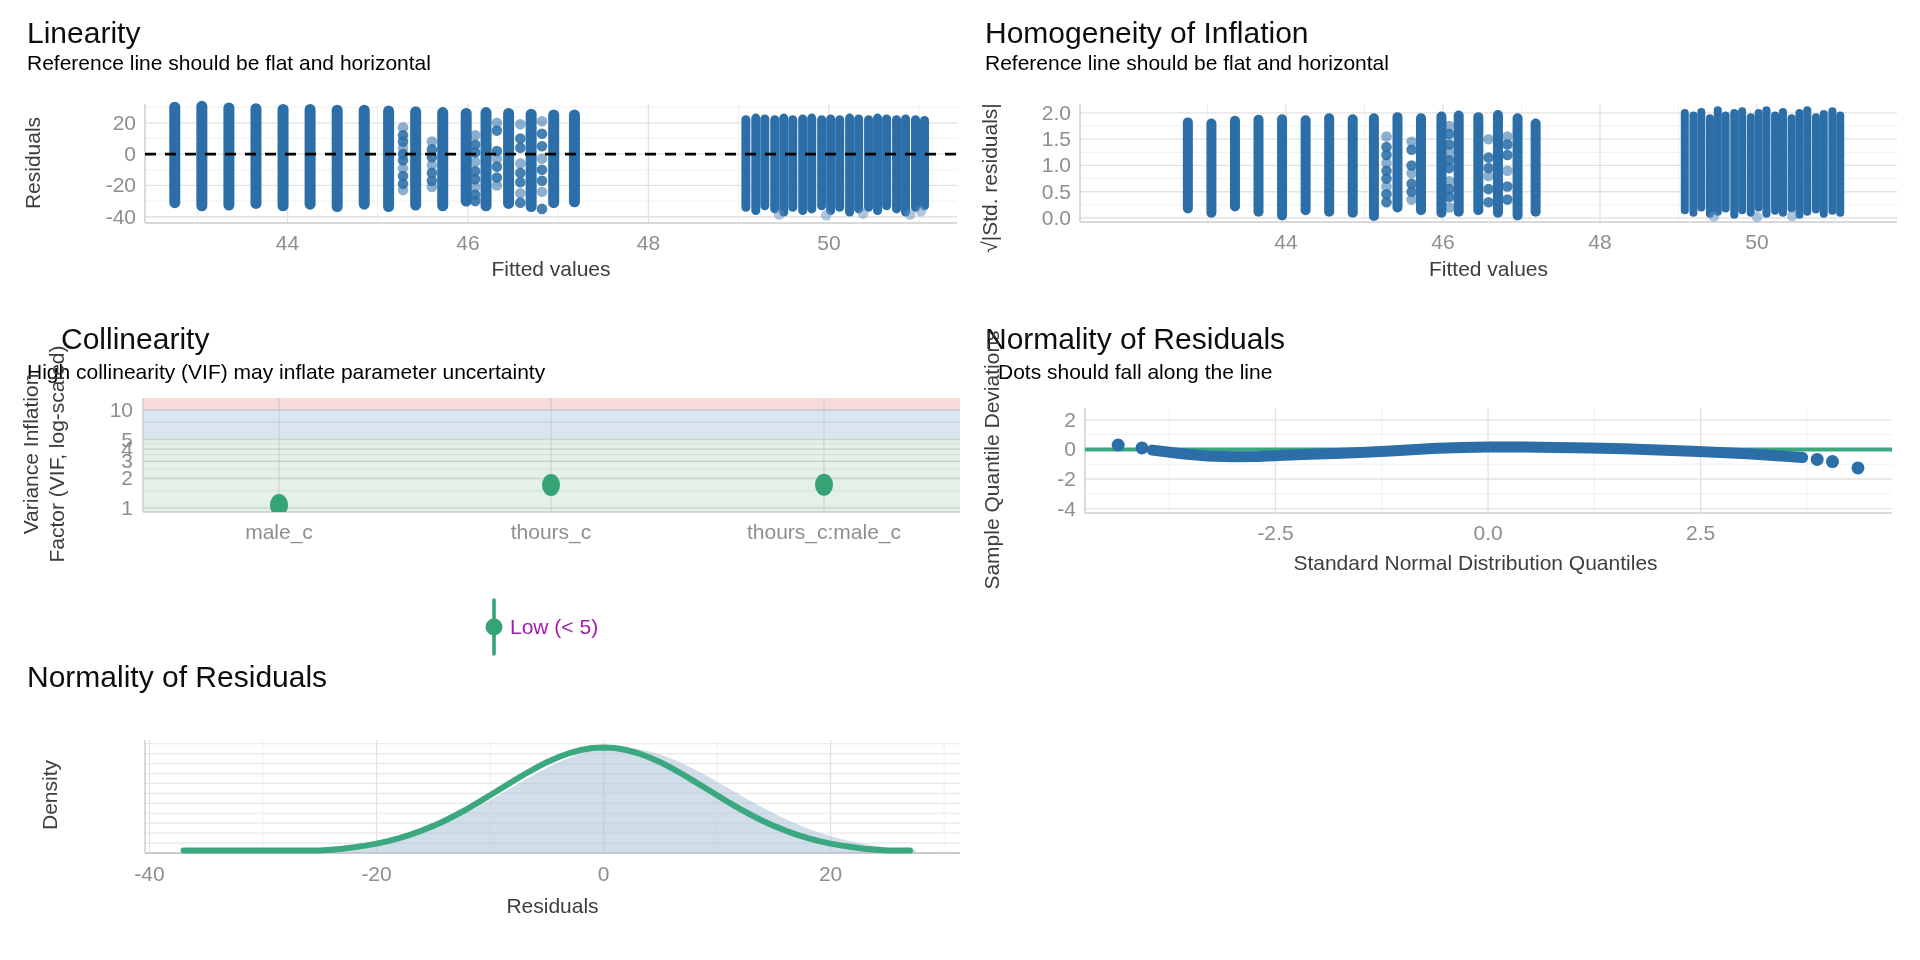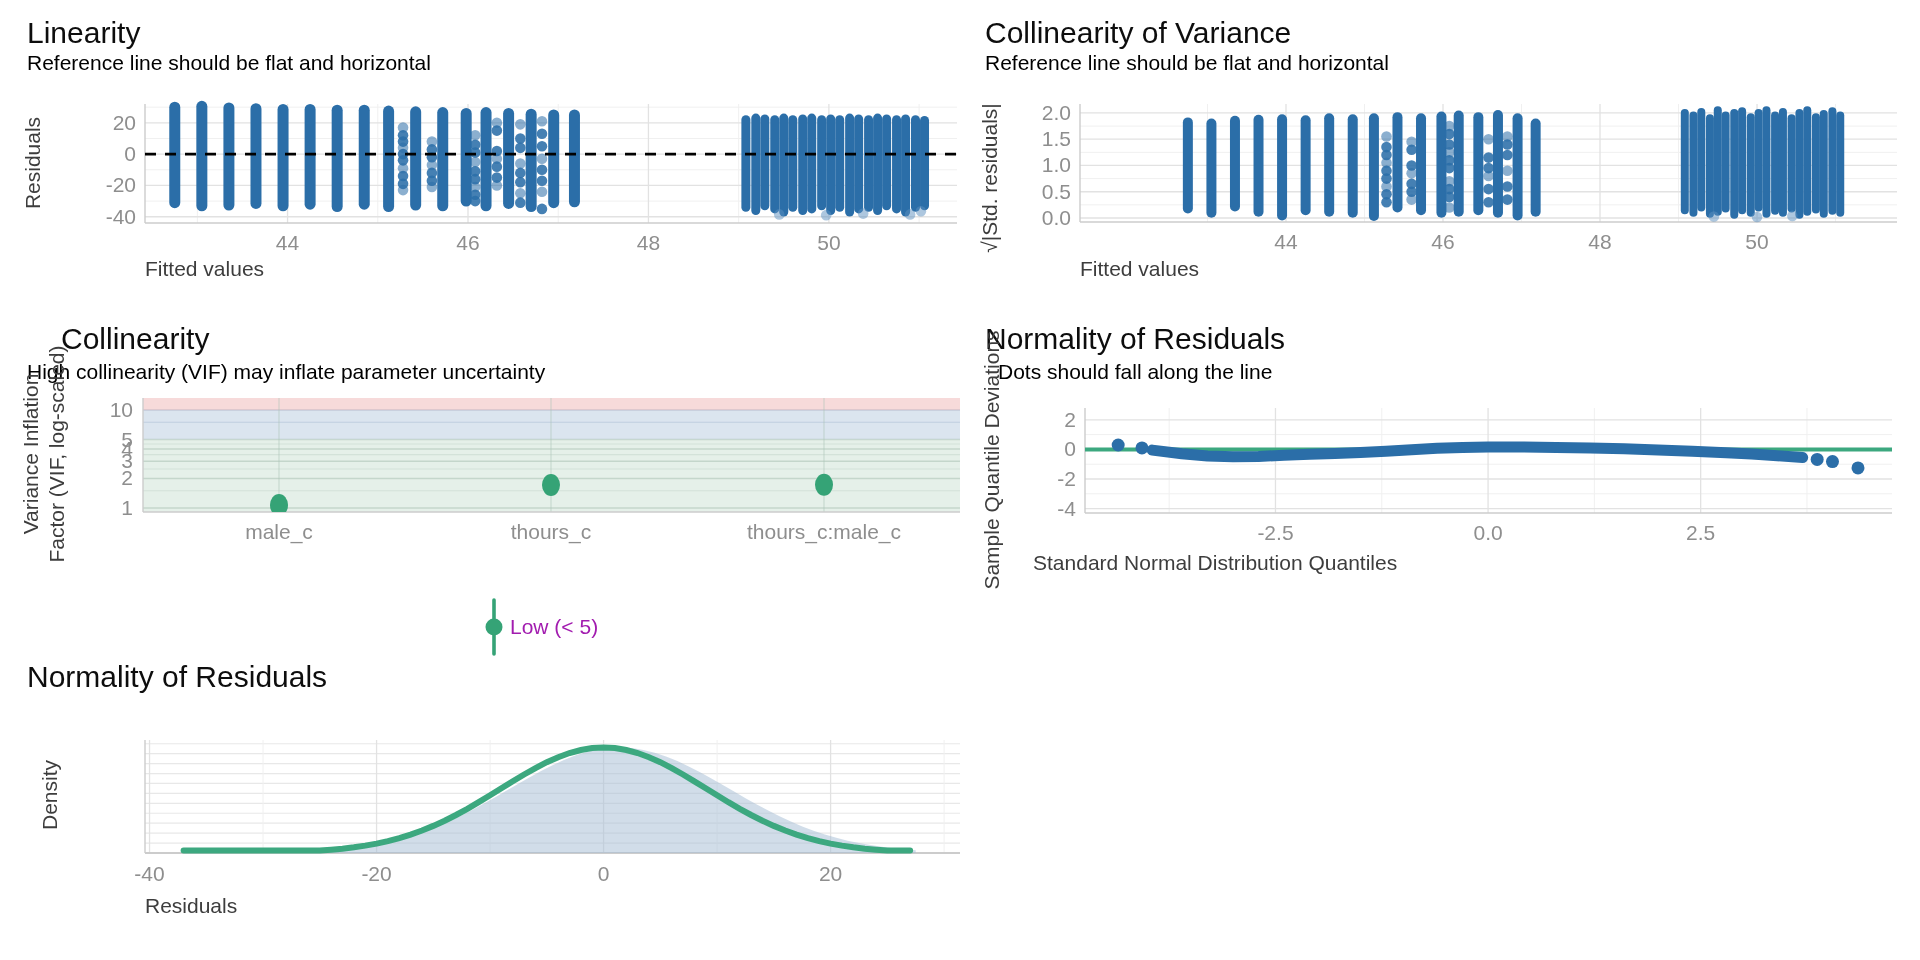--- a/index.html
+++ b/index.html
@@ -2,21 +2,21 @@
 <html><head>
 <meta charset="utf-8">
 <style>
   html,body{margin:0;padding:0;background:#ffffff;}
   .canvas{position:relative;width:1920px;height:960px;background:#fff;overflow:hidden;
           font-family:"Liberation Sans","DejaVu Sans",sans-serif;}
   .ptitle{position:absolute;font-size:30px;color:#0d0d0d;white-space:nowrap;}
   .psub{position:absolute;font-size:21px;color:#000000;white-space:nowrap;}
   .vlab{position:absolute;text-align:center;transform:rotate(-90deg);font-size:21px;
         color:#3d3d3d;line-height:26px;white-space:nowrap;}
-  .xlab{position:absolute;font-size:21px;color:#3d3d3d;}
+  .xlab{position:absolute;text-align:center;font-size:21px;color:#3d3d3d;}
   .legend-label{position:absolute;font-size:21px;color:#a21caf;white-space:nowrap;}
   svg{position:absolute;left:0;top:0;}
   svg text{font-family:"Liberation Sans","DejaVu Sans",sans-serif;}
 </style>
 </head>
 <body>
 
 <div class="canvas">
 
   <svg id="plot-svg" width="1920" height="960">
@@ -373,35 +373,35 @@
           <text x="830.5988857938719" y="881" text-anchor="middle" fill="#8e8e8e" font-size="21">20</text>
         </g>
       </g>
     </svg>
 
   <div class="ptitle" style="left:27px;top:16px;">Linearity</div>
   <div class="psub" style="left:27px;top:51px;">Reference line should be flat and horizontal</div>
   <div class="vlab" style="left:-97px;top:150px;width:260px;">Residuals</div>
   <div class="xlab" style="left:145px;top:257px;width:812px;">Fitted values</div>
 
-  <div class="ptitle" style="left:985px;top:16px;">Collinearity of Variance</div>
+  <div class="ptitle" style="left:985px;top:16px;">Homogeneity of Inflation</div>
   <div class="psub" style="left:985px;top:51px;">Reference line should be flat and horizontal</div>
   <div class="vlab" style="left:860px;top:165px;width:260px;">√|Std. residuals|</div>
   <div class="xlab" style="left:1080px;top:257px;width:817px;">Fitted values</div>
 
   <div class="ptitle" style="left:19px;top:322px;margin-left:42px;">Collinearity</div>
   <div class="psub" style="left:27px;top:360px;">High collinearity (VIF) may inflate parameter uncertainty</div>
   <div class="vlab" style="left:-126px;top:428px;width:340px;">
     <div>Variance Inflation</div>
     <div>Factor (VIF, log-scaled)</div>
   </div>
   <span class="legend-label" style="left:510px;top:615px;">Low (&lt; 5)</span>
 
   <div class="ptitle" style="left:985px;top:322px;">Normality of Residuals</div>
   <div class="psub" style="left:985px;top:360px;margin-left:13px;">Dots should fall along the line</div>
   <div class="vlab" style="left:832px;top:447px;width:320px;">Sample Quantile Deviations</div>
-  <div class="xlab" style="left:1033px;top:551px;width:807px;">Standard Normal Distribution Quantiles</div>
+  <div class="xlab" style="left:1072px;top:551px;width:807px;">Standard Normal Distribution Quantiles</div>
 
   <div class="ptitle" style="left:27px;top:660px;">Normality of Residuals</div>
   <div class="vlab" style="left:-80px;top:782px;width:260px;">Density</div>
   <div class="xlab" style="left:145px;top:894px;width:815px;">Residuals</div>
 
 </div>
 
 </body></html>

